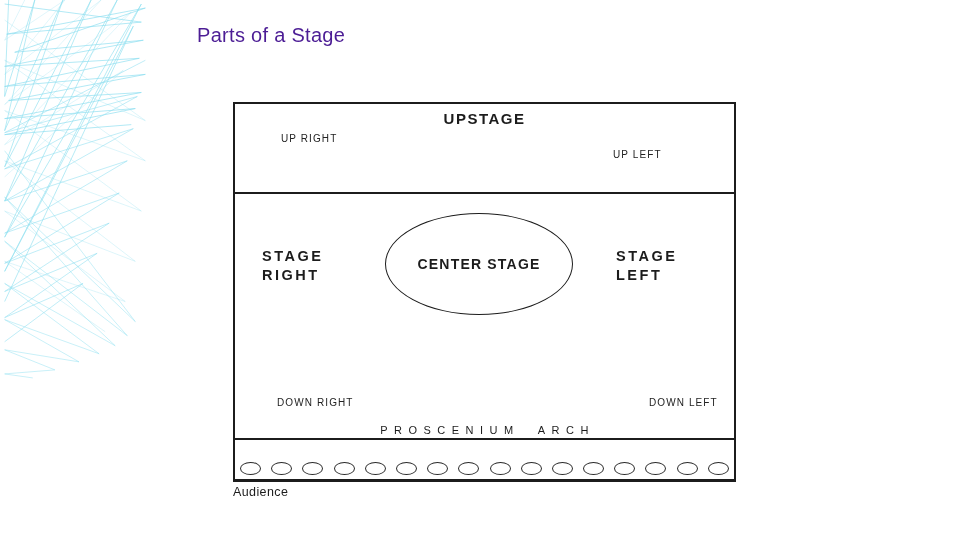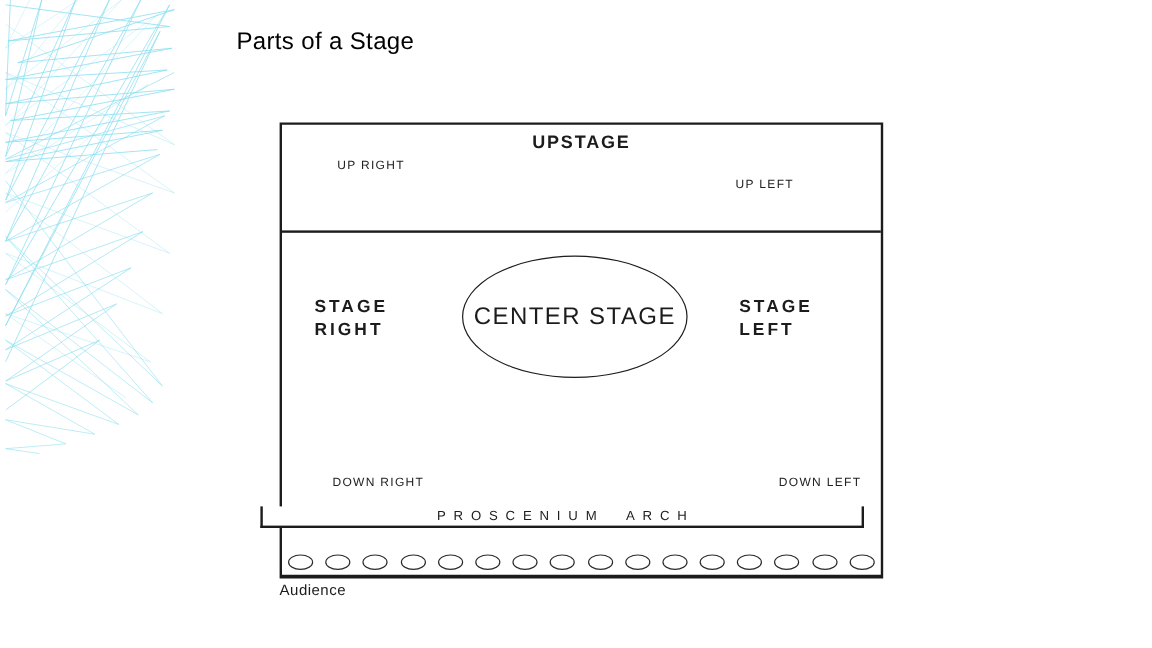--- a/index.html
+++ b/index.html
@@ -8,21 +8,21 @@
     position: relative;
     width: 960px; height: 540px;
     background: #ffffff;
     font-family: "Liberation Sans", "DejaVu Sans", sans-serif;
     color: #1c1c1c;
     overflow: hidden;
   }
   .decor-svg { position: absolute; left: 0; top: 0; width: 150px; height: 392px; }
   .slide-title {
     position: absolute; left: 197px; top: 24px;
-    font-size: 20px; font-weight: 400; color: #000000;
+    font-size: 20px; font-weight: 400; color: #4c1d95;
     letter-spacing: 0.3px;
   }
   .stage-box {
     position: absolute; left: 233px; top: 102px;
     width: 503px; height: 380px;
     border: 2px solid #1c1c1c;
     border-bottom-width: 3px;
     background: #ffffff;
   }
   .stage-divider {
@@ -46,28 +46,28 @@
   }
   .stage-right-label { left: 27px; }
   .stage-left-label  { left: 381px; }
   .center-ellipse {
     position: absolute; left: 150px; top: 109px;
     width: 188px; height: 102px;
     border: 1.5px solid #1c1c1c; border-radius: 50%;
     display: flex; align-items: center; justify-content: center;
     background: #ffffff;
   }
-  .center-stage-label { font-size: 20px; font-weight: normal; letter-spacing: 1.2px; }
+  .center-stage-label { font-size: 14px; font-weight: bold; letter-spacing: 1.2px; }
   .downstage-label {
     position: absolute; top: 297px; left: 0; width: 100%;
     text-align: center; font-size: 15.5px; font-weight: bold;
     letter-spacing: 1px;
   }
   .proscenium-bar {
-    position: absolute; left: 217px; top: 422px;
+    position: absolute; left: 233px; top: 422px;
     width: 503px; height: 18px;
     border: 2px solid #1c1c1c; border-top: none;
     display: flex; align-items: center; justify-content: center;
     background: #ffffff;
   }
   .proscenium-label {
     font-size: 11px; font-weight: 500;
     letter-spacing: 6.5px; word-spacing: 9px;
     white-space: nowrap; transform: translateX(3px);
   }

